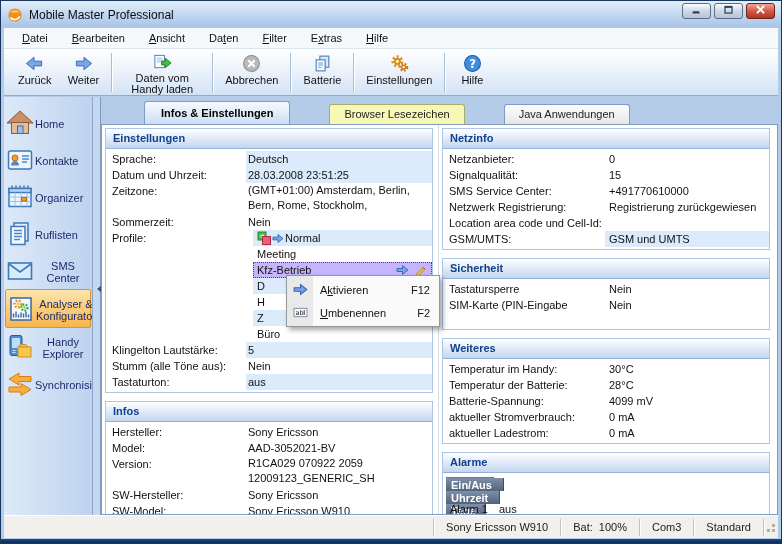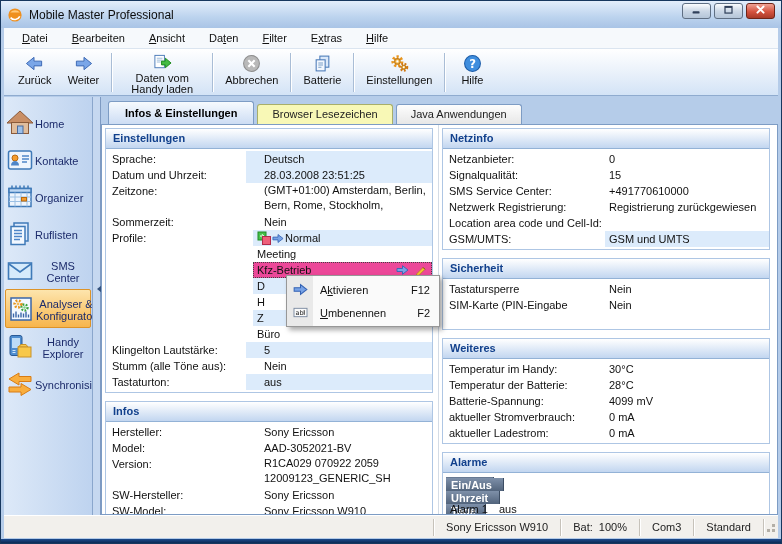--- a/index.html
+++ b/index.html
@@ -48,47 +48,47 @@
   .sb-item.active{background:linear-gradient(#fde5ad,#f7b54d);border:1px solid #dd9328;border-radius:2px;}
   .splitter{position:absolute;left:92px;top:96px;width:8px;bottom:28px;background:#c6d8f0;
     border-right:1px solid #7e9ac2;}
   .collapse{position:absolute;top:188px;left:0;width:0;height:0;
     border:4px solid transparent;border-right:5px solid #33527e;}
 
   
   .content{position:absolute;left:100px;top:96px;right:3px;bottom:28px;}
   .tabstrip{height:27px;display:flex;align-items:flex-end;padding-left:7px;gap:3px;}
   .tab{color:#222;padding:3px 14px;border:1px solid #7d9cc4;border-bottom:none;
-    border-radius:3px 3px 0 0;background:linear-gradient(#fdfdfd,#e7e7e7);line-height:13px;}
+    border-radius:3px 3px 0 0;background:linear-gradient(#fdfdfd,#e7e7e7);line-height:13px;margin-left:36px;}
   .tab.active{font-weight:bold;color:#000;background:linear-gradient(#f6fafe,#cdddf4);
     padding:5px 16px 4px;position:relative;z-index:2;}
   .tab.yellow{background:#f8f8b6;border-color:#a8ae6a;}
   .page{position:absolute;left:0;right:0;top:27px;bottom:0;background:#fff;
     border:1px solid #7d9cc4;overflow:hidden;}
   .col{position:absolute;top:0;bottom:0;overflow:hidden;}
   .col.left{left:0;width:334px;}
   .col.right{left:336px;right:0;border-left:1px solid #d4dce6;}
   .col.right .group{margin-right:7px;}
 
   
   .group{margin:3px 3px 8px;border:1px solid #aec6e4;background:#fff;}
   .group-h{height:20px;padding:3px 0 0 7px;font-weight:bold;color:#11408c;
     background:linear-gradient(#ffffff,#c2d6f0);border-bottom:1px solid #93b2d6;}
   .kv-rows{padding:2px 0;}
   .kv-rows.pad-b{padding-bottom:16px;}
   .kv-row{display:flex;min-height:16px;line-height:16px;}
   .kv-label{width:140px;padding-left:6px;flex-shrink:0;}
   .kv-rows.kv-right .kv-label{width:162px;white-space:nowrap;}
-  .kv-value{flex:1;min-width:0;display:flex;align-items:center;padding-left:18px;}
+  .kv-value{flex:1;min-width:0;display:flex;align-items:center;padding-left:2px;}
   .kv-rows.kv-right .kv-value{padding-left:4px;}
   .kv-value.list{padding-left:4px;margin-left:7px;}
   .kv-row.ml{min-height:31px;}
   .kv-row.ml .kv-value{align-items:flex-start;line-height:15px;}
   .kv-value.hl{background:#dcebfb;}
-  .kv-value.selected{background:#ec4899;outline:1px dotted #444;outline-offset:-1px;}
+  .kv-value.selected{background:#c4b5fd;outline:1px dotted #444;outline-offset:-1px;}
   .kv-value .icon{display:inline-flex;margin-right:1px;}
   .kv-value .icon.pi svg{width:14px;height:14px;}
   .kv-value .icon.ar svg{width:12px;height:11px;}
   .row-actions{margin-left:auto;display:flex;align-items:center;gap:4px;padding-right:4px;}
   .row-actions .icon svg{width:13px;height:12px;}
   .kv-text{white-space:normal;}
 
   
   .al-head{display:flex;height:24px;margin:4px 3px 0;font-weight:bold;color:#fff;flex-direction:column;}
   .al-cell{background:linear-gradient(#7e90a9,#52647c);border-right:1px solid #3c4d63;

